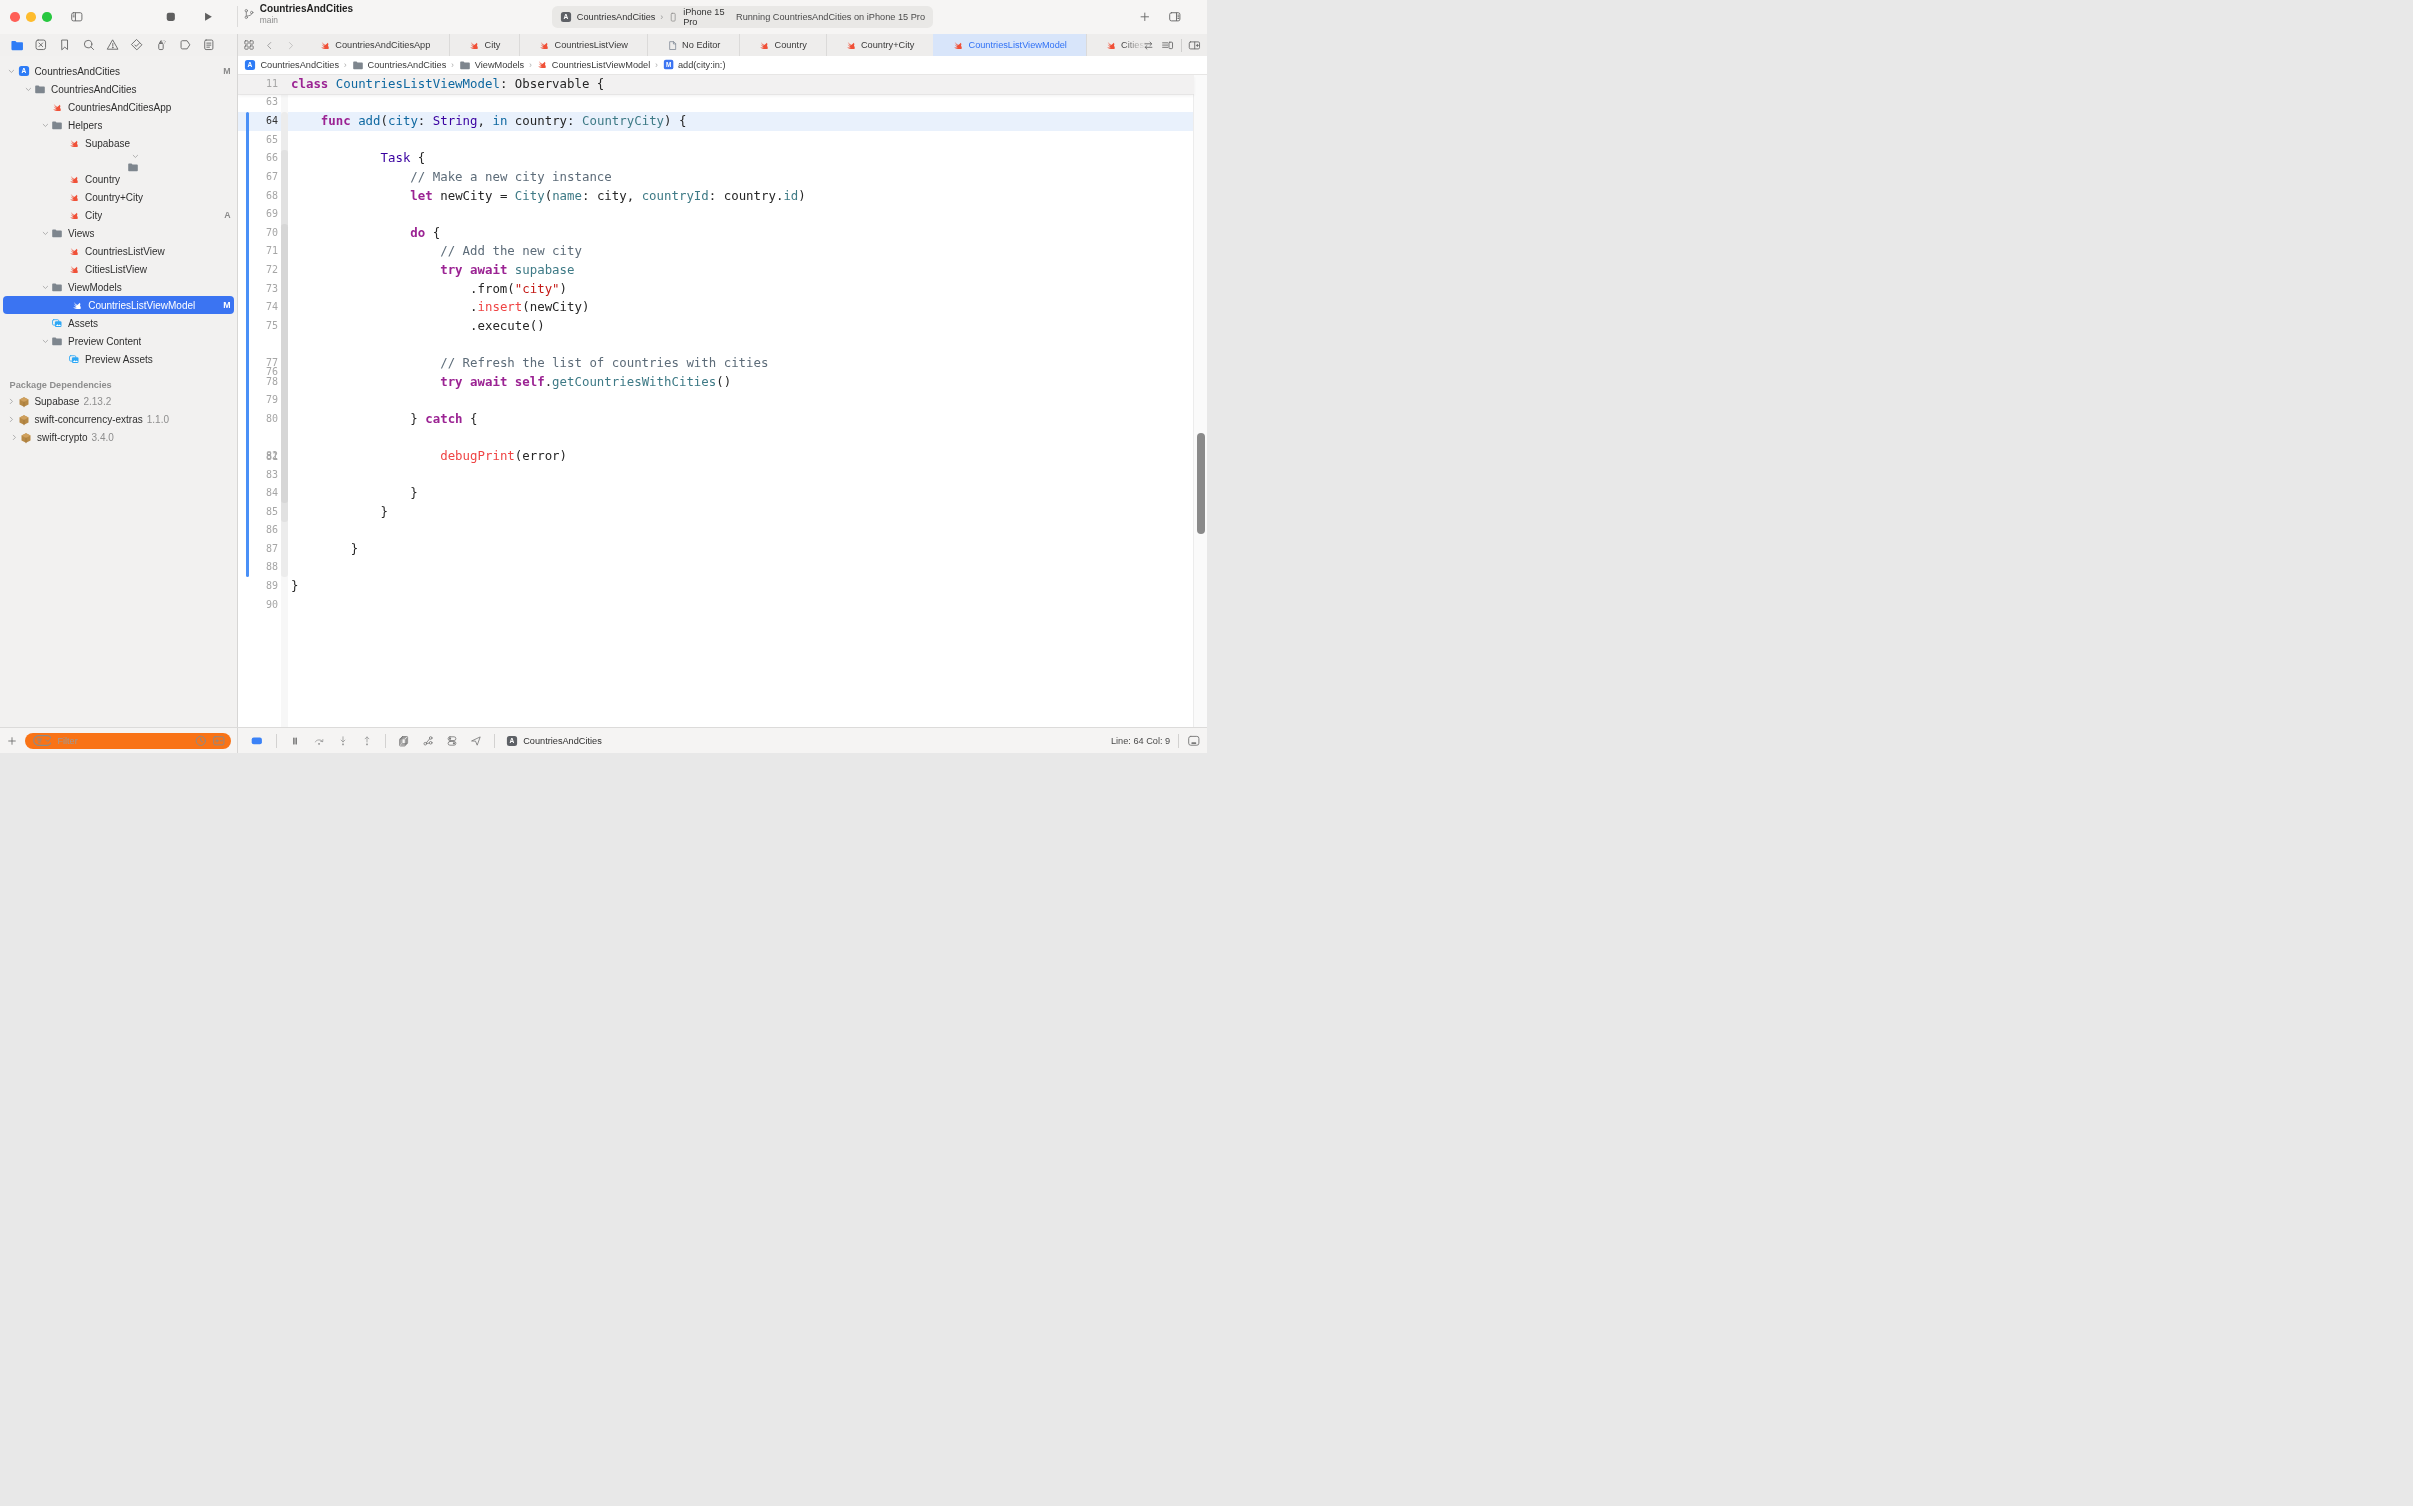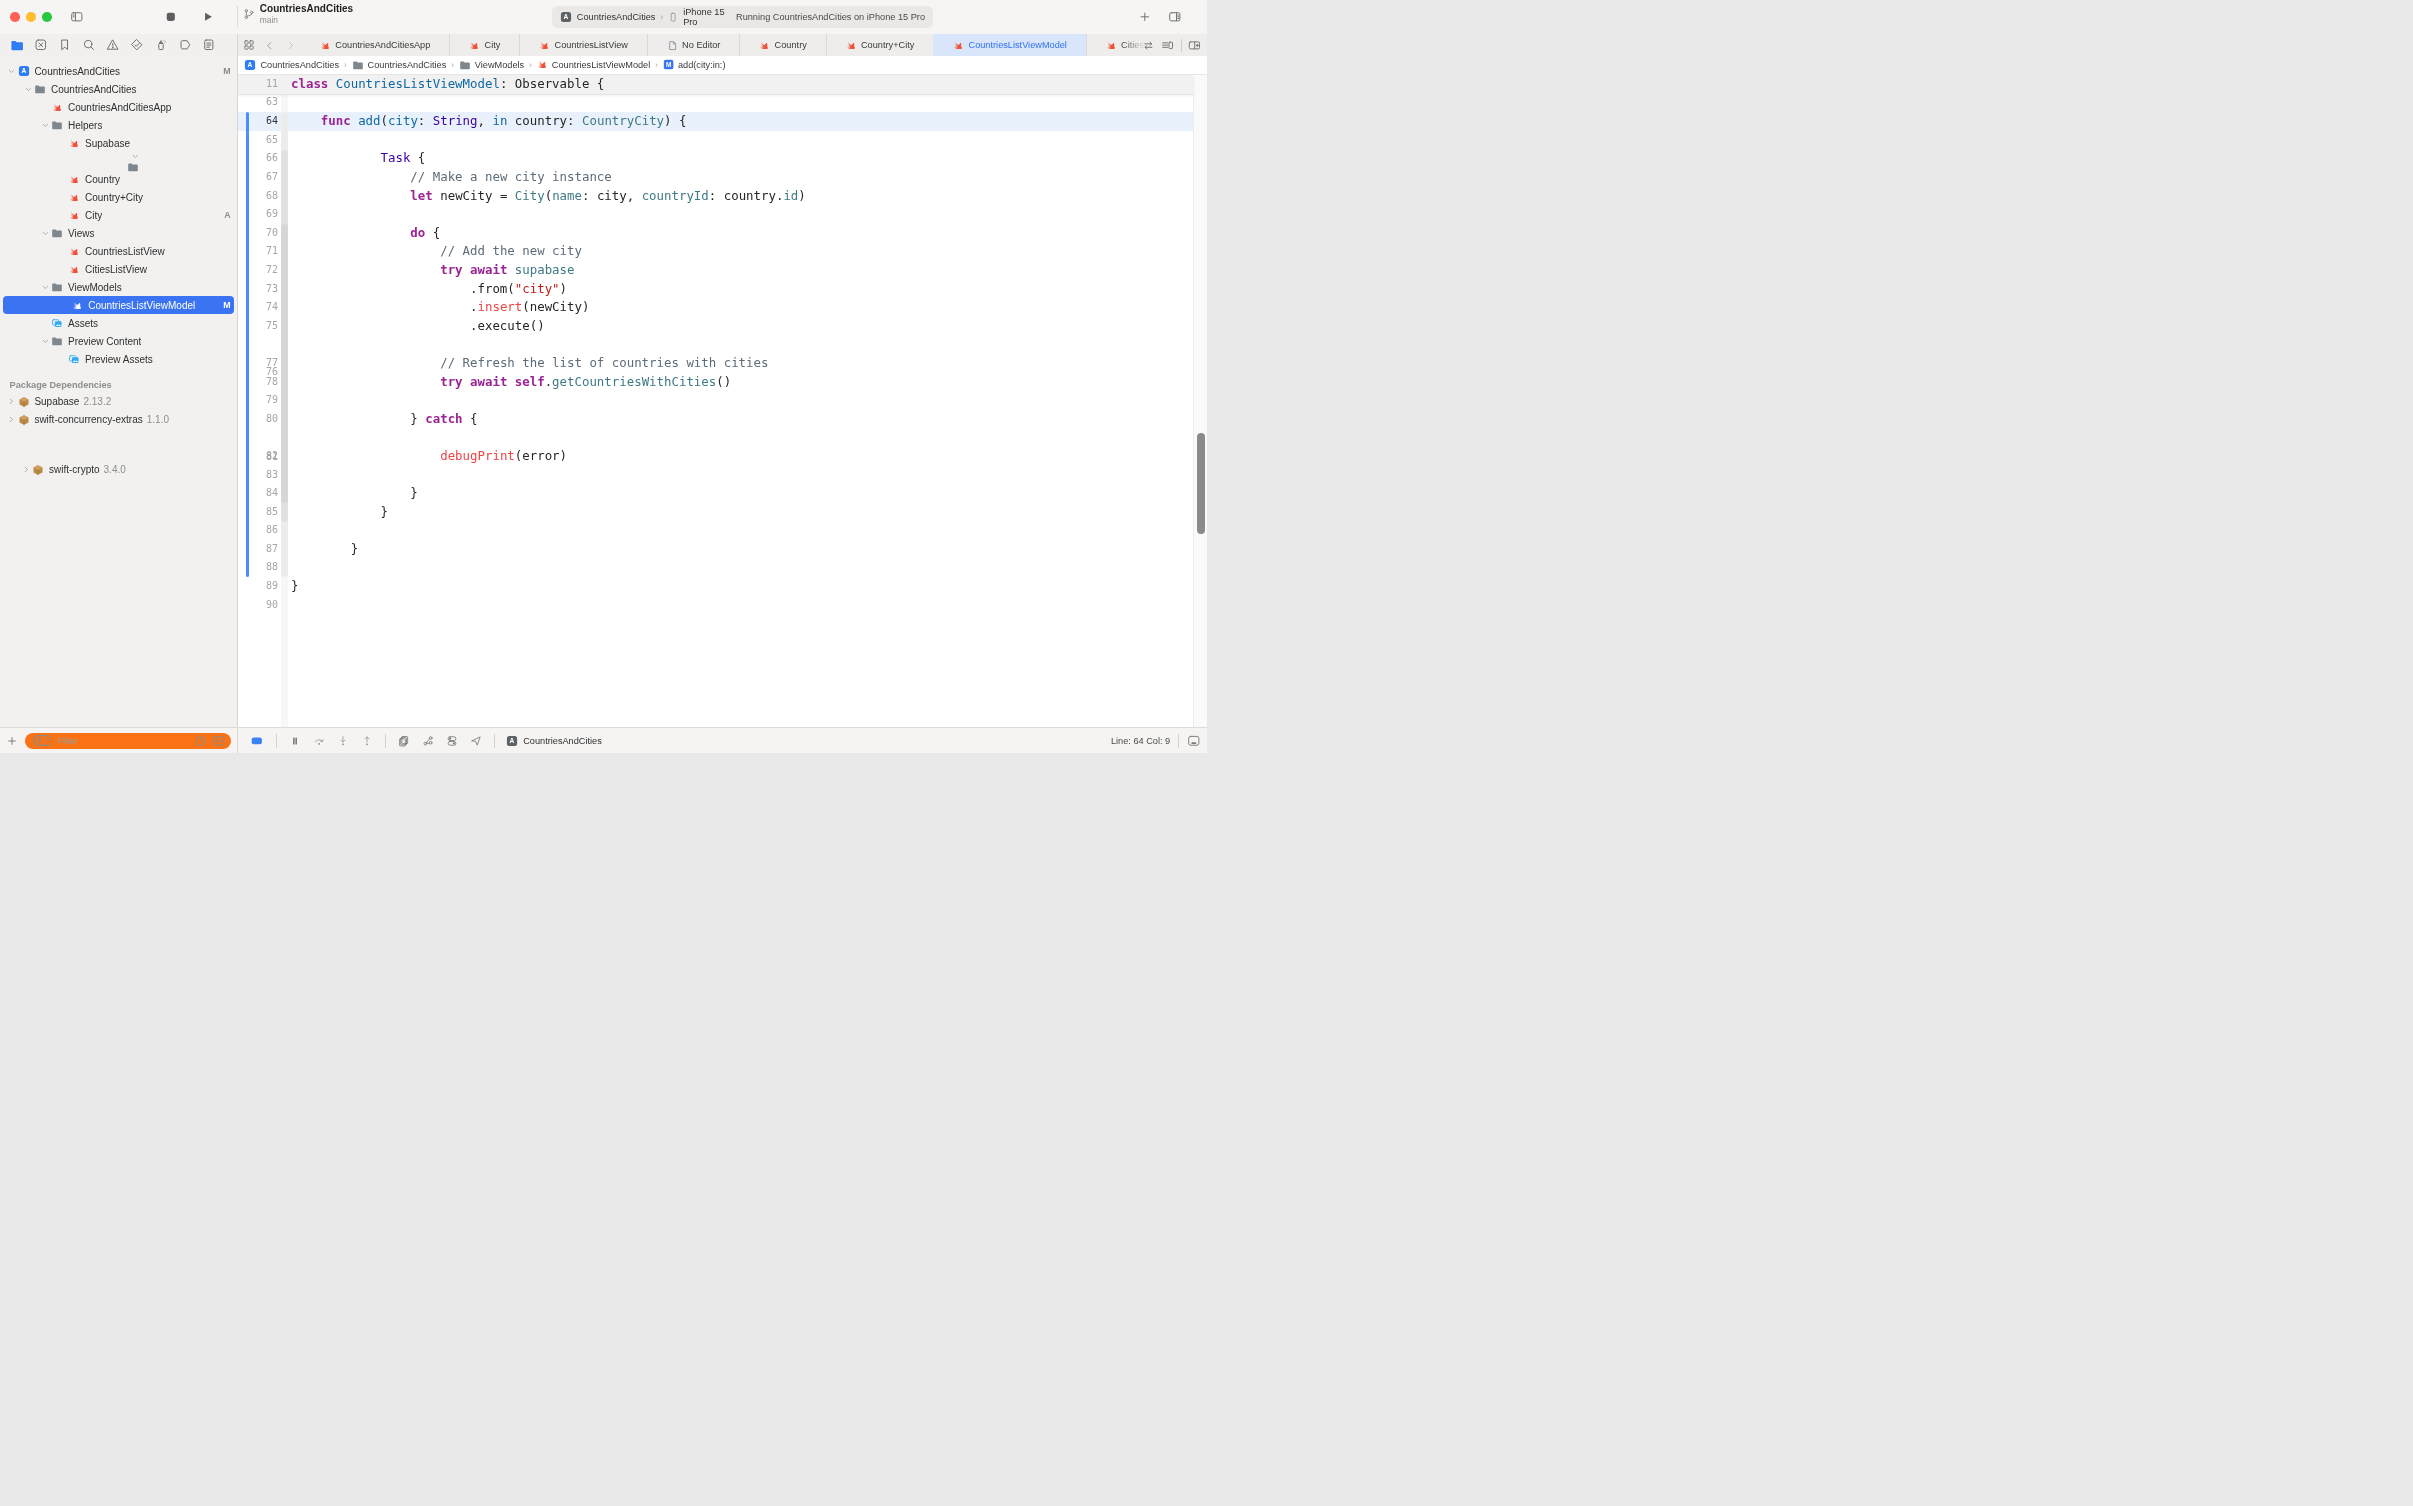--- a/index.html
+++ b/index.html
@@ -599,21 +599,21 @@
           <span class="sic">
             <svg width="12" height="12" viewBox="0 0 20 20" fill="none" stroke="#6a6a6a" stroke-width="1.4" stroke-linecap="round" stroke-linejoin="round">
               <path d="M10 2 17.5 6v8L10 18 2.5 14V6z" fill="#b78945" stroke="none"></path>
               <path d="M10 2 17.5 6 10 10 2.5 6z" fill="#cfa05d" stroke="none"></path>
               <path d="M10 10v8" stroke="#9a7136" stroke-width="1"></path>
             </svg>
           </span>
           <span class="lbl">swift-concurrency-extras</span>
           <span class="ver">1.1.0</span>
         </div>
-        <div class="srow" style="padding-left: 21px; margin-top: 32px;">
+        <div class="srow" style="padding-left: 9px;">
           <span class="chev">
             <svg width="8.8" height="8.8" viewBox="0 0 20 20" fill="none" stroke="#868686" stroke-width="1.4" stroke-linecap="round" stroke-linejoin="round">
               <path d="M7.5 5l5 5-5 5"></path>
             </svg>
           </span>
           <span class="sic">
             <svg width="12" height="12" viewBox="0 0 20 20" fill="none" stroke="#6a6a6a" stroke-width="1.4" stroke-linecap="round" stroke-linejoin="round">
               <path d="M10 2 17.5 6v8L10 18 2.5 14V6z" fill="#b78945" stroke="none"></path>
               <path d="M10 2 17.5 6 10 10 2.5 6z" fill="#cfa05d" stroke="none"></path>
               <path d="M10 10v8" stroke="#9a7136" stroke-width="1"></path>

